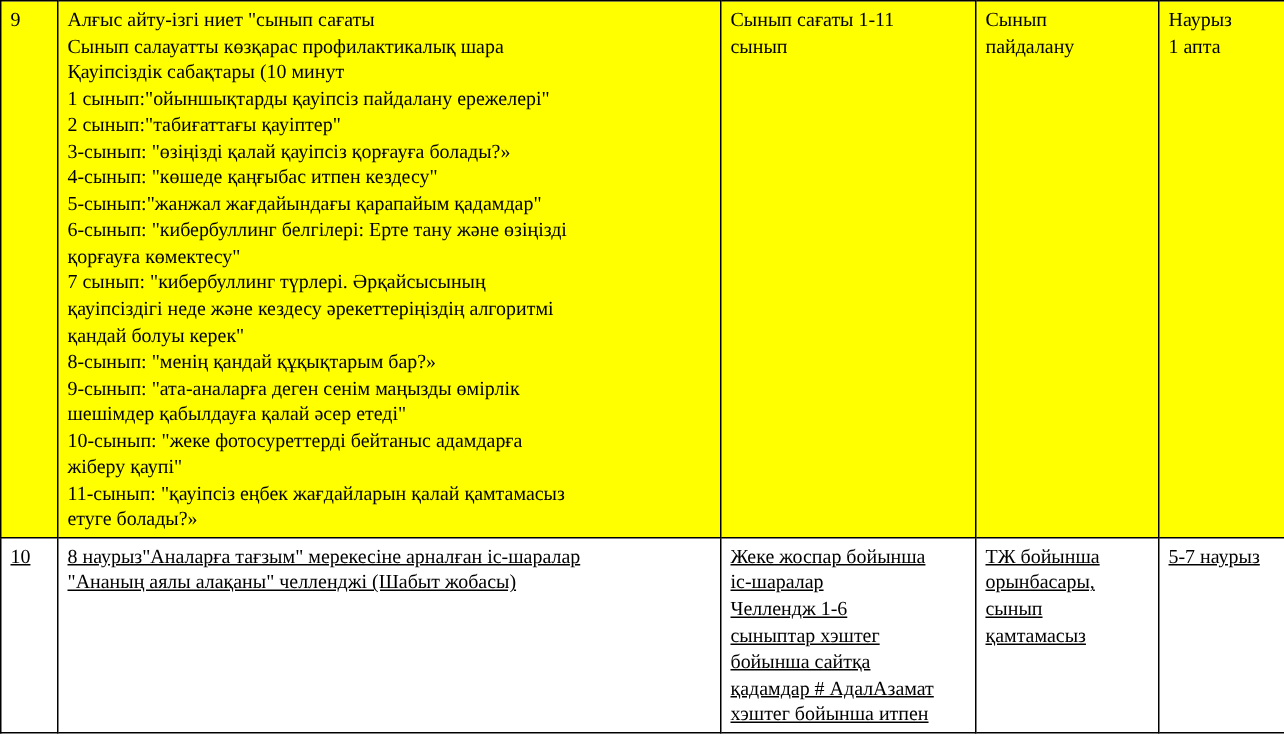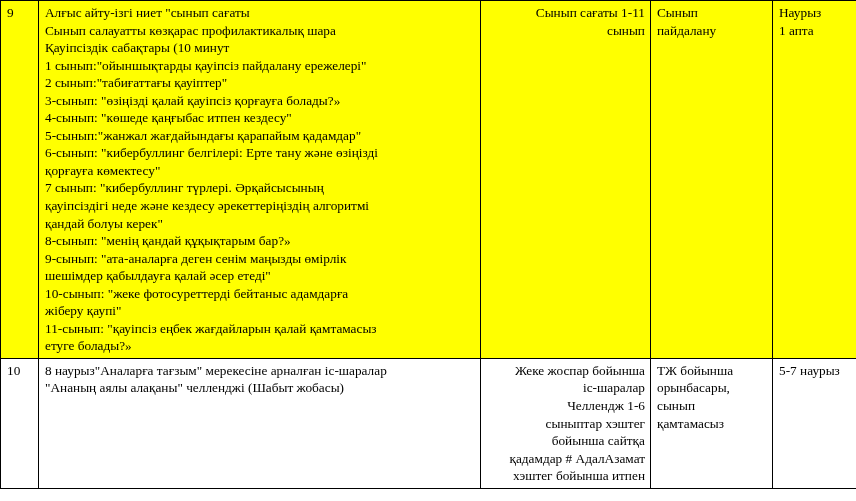--- a/index.html
+++ b/index.html
@@ -21,26 +21,26 @@
   .doc-table td {
     border: 1px solid #000000;
     vertical-align: top;
     padding: 3px 5px 3px 6px;
     font-size: 13.3px;
     line-height: 1.32;
     color: #000000;
   }
   td.col-num   { width: 26px;  text-align: left; }
   td.col-desc  { width: 430px; }
-  td.col-form  { width: 158px; text-align: right; }
+  td.col-form  { width: 158px; }
   td.col-resp  { width: 110px; }
   td.col-date  { width: 118px; }
 
   .hl { background: #ffff00; }
-  .plain { background: #ffffff; }
+  .plain { background: #ffffff; text-decoration: underline; }
 
   .line { display: block; white-space: pre-wrap; }
 </style>
 </head>
 <body>
 
 <table class="doc-table">
   <tbody>
     <tr>
       <td class="col-num hl">

